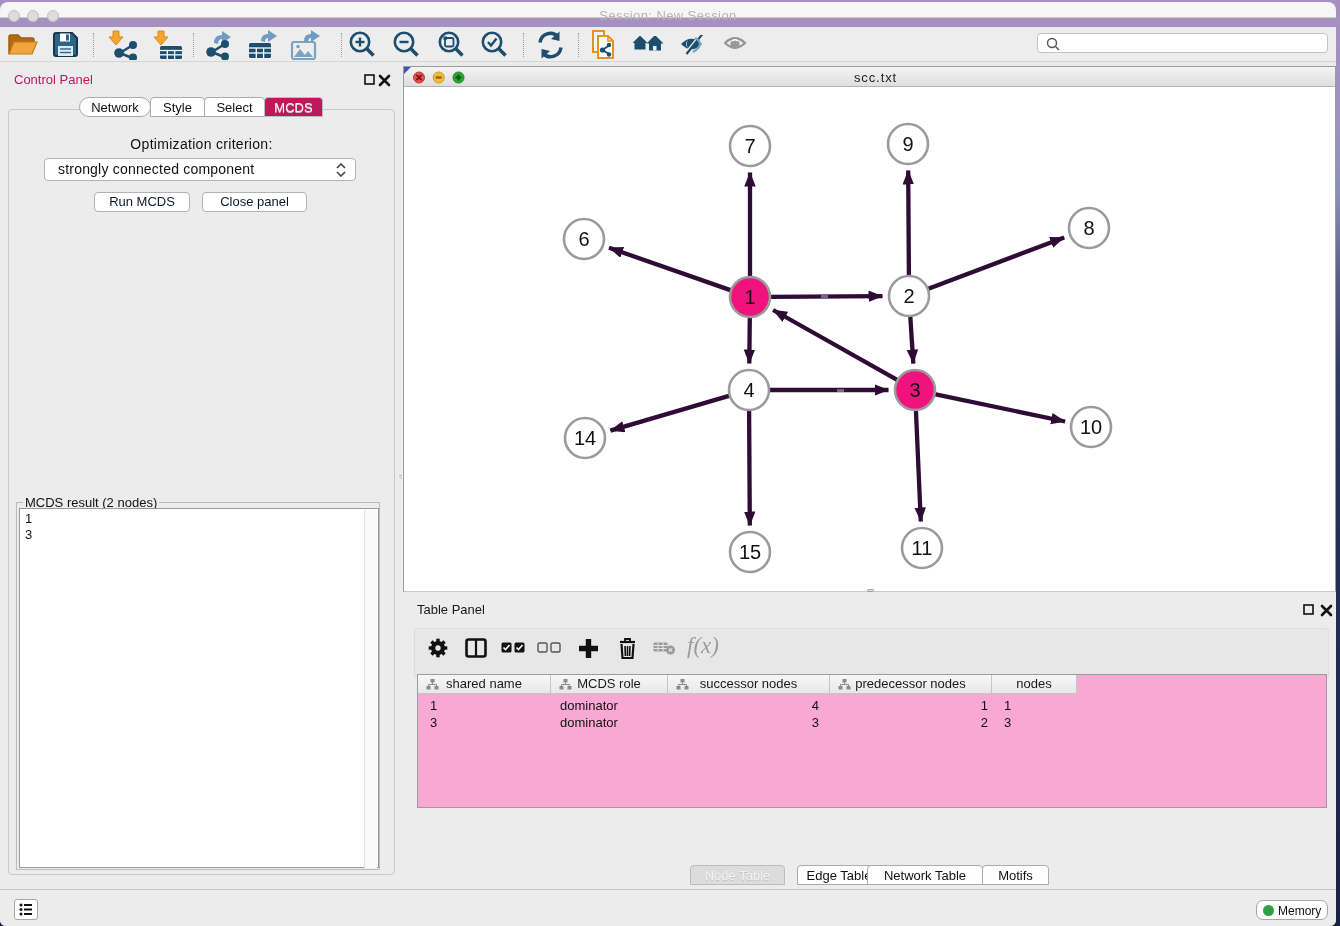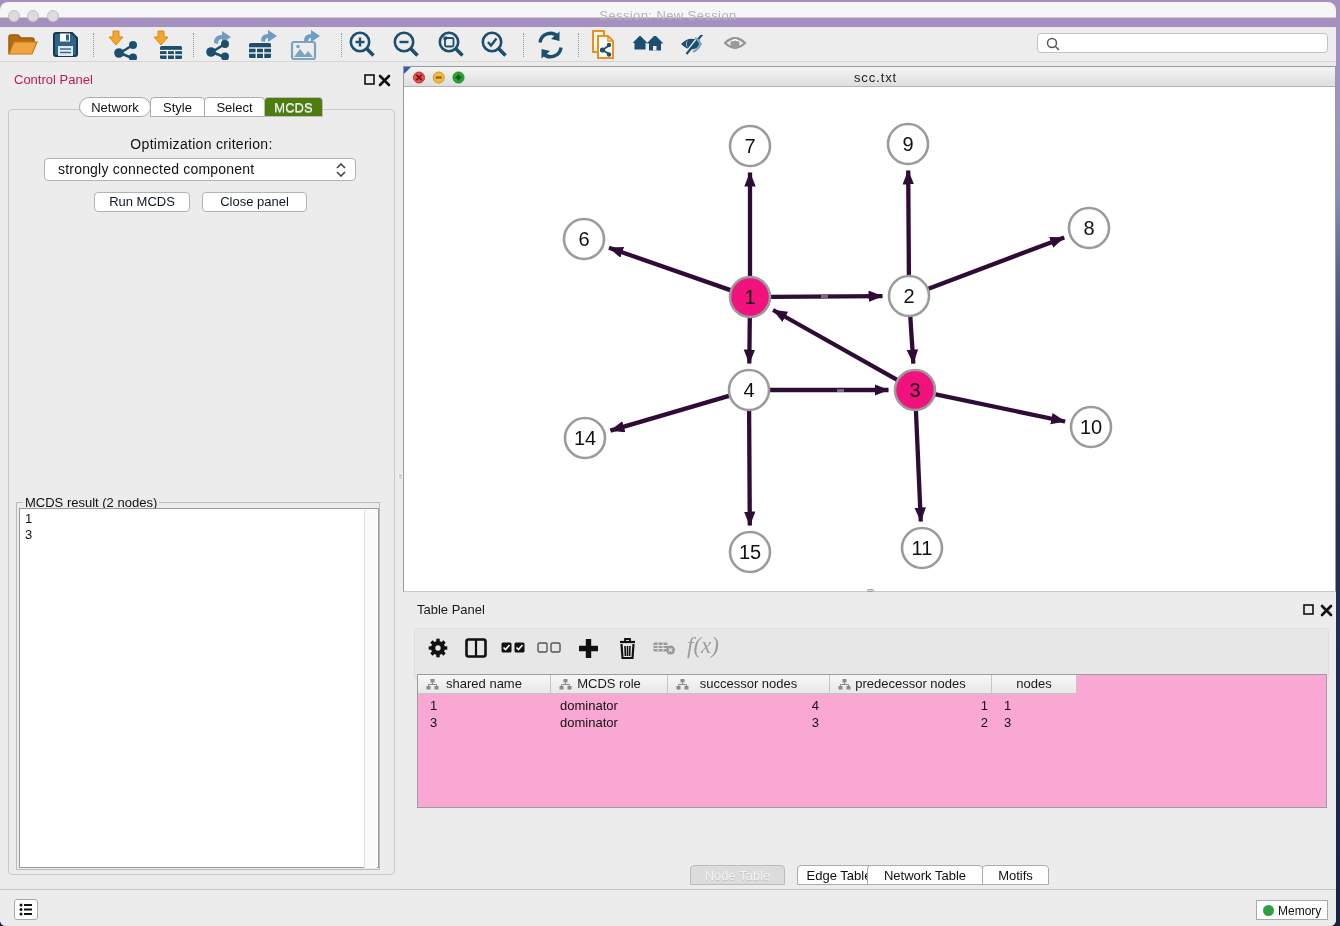--- a/index.html
+++ b/index.html
@@ -25,21 +25,21 @@
   border-left:1px dotted #9a9a9a; }
 #searchbox { position:absolute; left:1037px; top:5px; width:291px; height:20px;
   background:#ffffff; border:1px solid #c2c2c2; border-radius:4px; }
 
 
 #cpanel { left:0; top:63px; width:403px; height:816px; background:#ececec; }
 #cpanel-title { position:absolute; left:14px; top:9px; font-size:13px; color:#be185d; }
 .paneltab { position:absolute; top:34px; height:20px; background:#fefefe;
   border:1px solid #ababab; font-size:13px; color:#111; text-align:center;
   line-height:19px; border-radius:4px 4px 0 0; }
-.paneltab.dis { background:#4d7c0f; color:#f2f2f2; border-color:#bcbcbc;
+.paneltab.dis { background:#be185d; color:#f2f2f2; border-color:#bcbcbc;
   text-shadow:0 1px 0 #c4c4c4; }
 #cp-content { position:absolute; left:8px; top:46px; width:387px; height:766px;
   border:1px solid #c9c9c9; border-radius:4px; background:#ececec; }
 #optlabel { position:absolute; left:0; top:73px; width:100%; text-align:center;
   font-size:14px; letter-spacing:0.3px; color:#111; }
 #dropdown { position:absolute; left:44px; top:95px; width:312px; height:23px;
   background:#ffffff; border:1px solid #b3b3b3; border-radius:4px;
   font-size:14px; letter-spacing:0.2px; color:#111; line-height:21px; padding-left:13px; }
 .btn { position:absolute; top:129px; height:20px; background:#ffffff;
   border:1px solid #b3b3b3; border-radius:4px; font-size:13px; color:#0f172a;
@@ -81,21 +81,21 @@
   line-height:19px; border-radius:4px 4px 0 0; }
 .btab.dis { background:#dcdcdc; color:#f2f2f2; border-color:#bcbcbc;
   text-shadow:0 1px 0 #c4c4c4; }
 
 
 #statusbar { left:0; top:889px; width:1336px; height:37px; background:#ececec;
   border-top:1px solid #c6c6c6; border-radius:0 0 6px 6px; }
 #listbtn { position:absolute; left:14px; top:9px; width:24px; height:21px;
   background:#ffffff; border:1px solid #a8a8a8; border-radius:3px; }
 #membtn { position:absolute; left:1256px; top:10px; width:72px; height:20px;
-  background:#ffffff; border:1px solid #a8a8a8; border-radius:0;
+  background:#ffffff; border:1px solid #a8a8a8; border-radius:7px;
   font-size:12px; color:#111; }
 </style>
 </head>
 <body>
 <div id="app">
 <div id="pstrip"></div>
 <div id="appbg"></div>
 
 <div class="abs" id="titlebar">
   <div class="tl-circle" style="left:8px;"></div>

